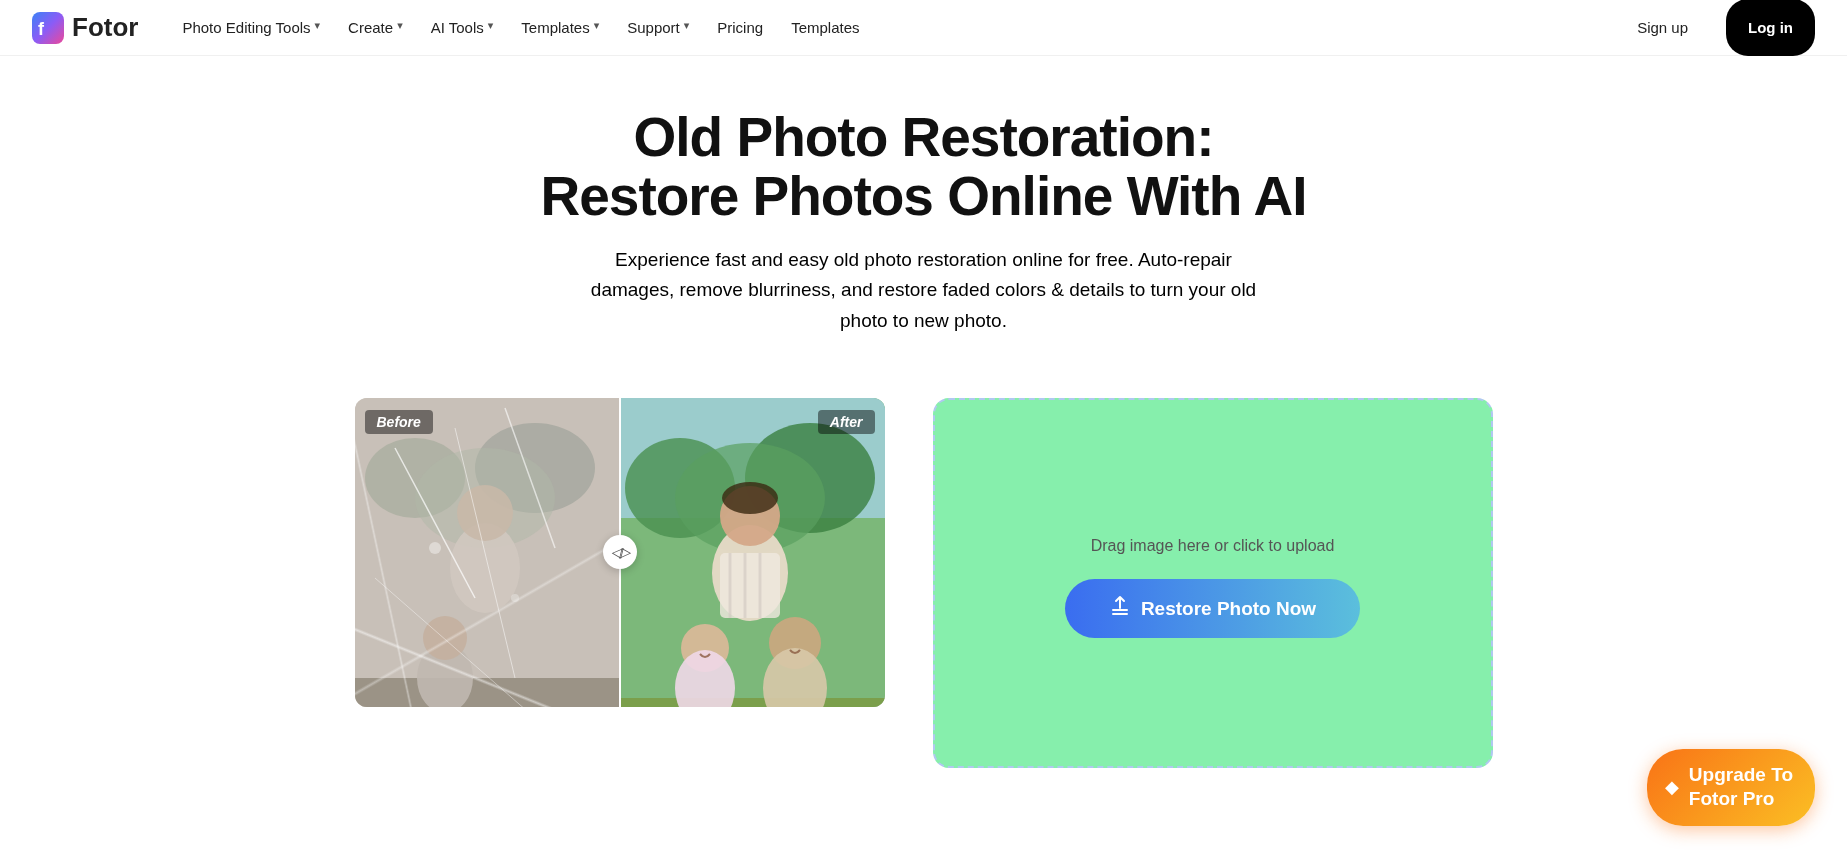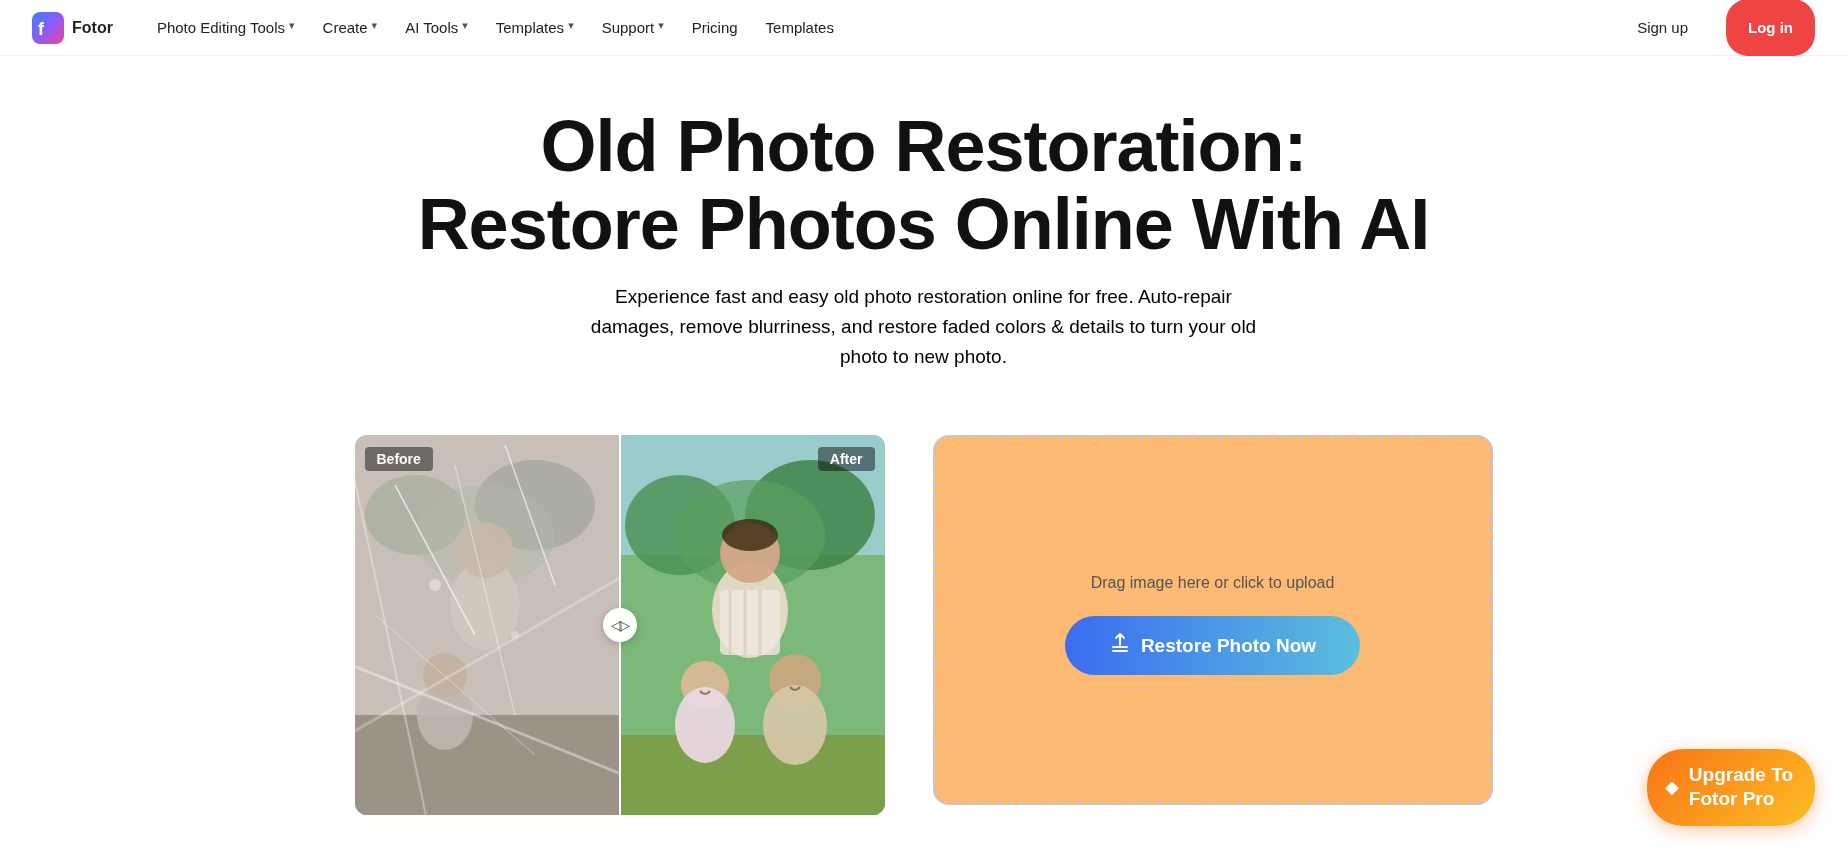--- a/index.html
+++ b/index.html
@@ -5,51 +5,51 @@
     * { margin: 0; padding: 0; box-sizing: border-box; }
     body { font-family: -apple-system, BlinkMacSystemFont, 'Segoe UI', sans-serif; background: #fff; overflow-x: hidden; }
 
     
     .navbar {
       display: flex; align-items: center; padding: 0 32px; height: 56px;
       border-bottom: 1px solid #f0f0f0; background: #fff; position: sticky; top: 0; z-index: 100;
     }
     .logo-area { display: flex; align-items: center; gap: 8px; margin-right: 32px; cursor: pointer; }
     .logo-icon { width: 32px; height: 32px; }
-    .logo-text { font-size: 16px; font-weight: 700; color: #222; }
+    .logo-text { font-size: 26px; font-weight: 700; color: #222; }
     .nav-links { display: flex; align-items: center; gap: 4px; flex: 1; }
     .nav-item {
       display: flex; align-items: flex-start; gap: 4px; padding: 6px 12px;
       font-size: 15px; color: #222; cursor: pointer; border-radius: 6px;
       white-space: nowrap;
     }
     .nav-chevron { font-size: 11px; color: #555; }
     .nav-right { display: flex; align-items: center; gap: 24px; margin-left: auto; }
     .sign-up-btn {
       font-size: 15px; color: #222; cursor: pointer; padding: 6px 14px;
       border-radius: 6px; border: none; background: transparent;
     }
     .login-btn {
-      background: #ef4444; color: #fff; border: none; border-radius: 22px;
+      background: #000000; color: #fff; border: none; border-radius: 22px;
       padding: 20px 22px; font-size: 15px; font-weight: 600; cursor: pointer;
     }
 
     
     .hero { text-align: center; padding: 52px 40px 30px; }
-    .hero h1 { font-size: 72px; font-weight: 900; color: #111; line-height: 1.08; letter-spacing: -1px; }
+    .hero h1 { font-size: 55px; font-weight: 900; color: #111; line-height: 1.08; letter-spacing: -1px; }
     .hero p { font-size: 19px; color: #000000; max-width: 700px; margin: 18px auto 0; line-height: 1.6; }
 
     
     .main-content {
       display: flex; align-items: flex-start; justify-content: center;
       gap: 48px; padding: 32px 80px 60px; flex-wrap: wrap;
     }
 
     
-    .before-after-wrap { position: relative; width: 530px; height: 380px; border-radius: 12px; overflow: hidden; flex-shrink: 0; }
+    .before-after-wrap { position: relative; width: 530px; height: 309px; border-radius: 12px; overflow: hidden; flex-shrink: 0; font-style: italic; }
     .before-after-inner { position: relative; width: 100%; height: 100%; }
     .ba-before, .ba-after { position: absolute; top: 0; height: 100%; overflow: hidden; }
     .ba-before { left: 0; width: 50%; }
     .ba-after { left: 50%; width: 50%; }
     .ba-label {
       position: absolute; top: 12px; padding: 4px 12px; border-radius: 4px;
       font-size: 14px; font-weight: 600; color: #fff; background: rgba(0,0,0,0.45);
     }
     .ba-label-before { left: 10px; }
     .ba-label-after { right: 10px; }
@@ -63,21 +63,21 @@
       width: 34px; height: 34px; background: #fff; border-radius: 50%;
       display: flex; align-items: center; justify-content: center;
       box-shadow: 0 2px 8px rgba(0,0,0,0.2); cursor: ew-resize; z-index: 10;
       font-size: 16px; color: #555;
     }
 
     
     .upload-area-wrap { flex: 1; min-width: 420px; max-width: 560px; }
     .upload-box {
       border: 2px dashed #b0c8f0; border-radius: 16px;
-      background: #fdba74; padding: 60px 40px 50px;
+      background: #86efac; padding: 60px 40px 50px;
       display: flex; flex-direction: column; align-items: center; justify-content: center;
       min-height: 370px; cursor: pointer;
     }
     .drag-text { font-size: 16px; color: #555; margin-bottom: 24px; }
     .restore-btn {
       display: flex; align-items: center; gap: 10px;
       background: linear-gradient(90deg, #3a6df0 0%, #5bbfdc 100%);
       color: #fff; border: none; border-radius: 40px; padding: 16px 44px;
       font-size: 19px; font-weight: 700; cursor: pointer; white-space: nowrap;
     }

